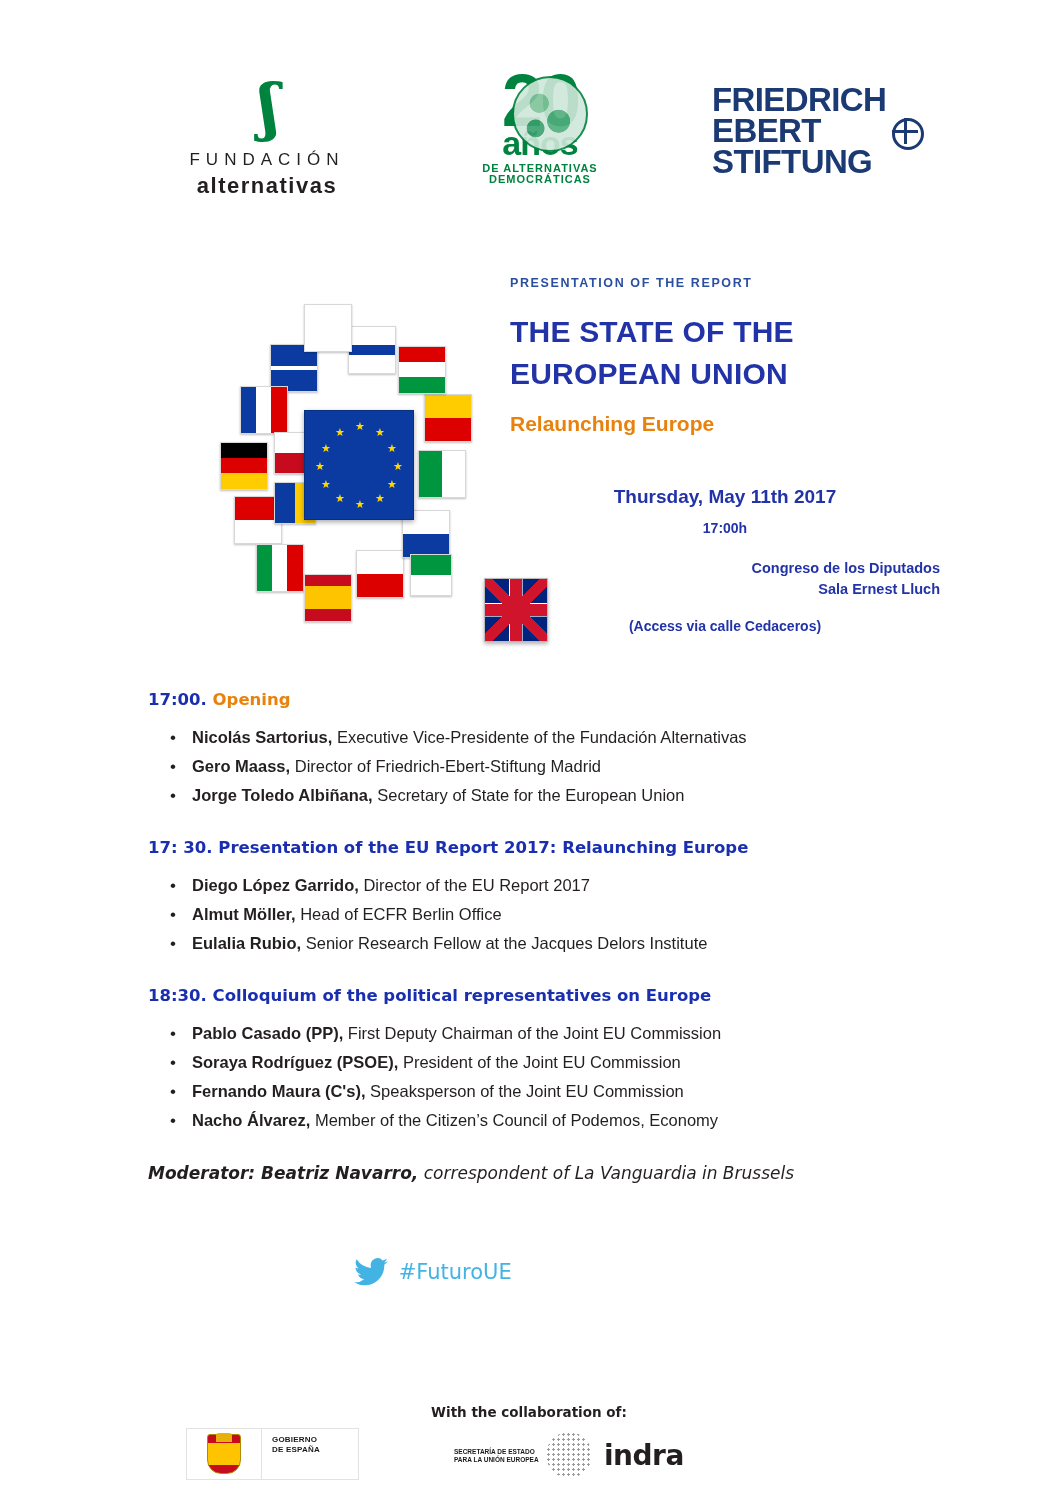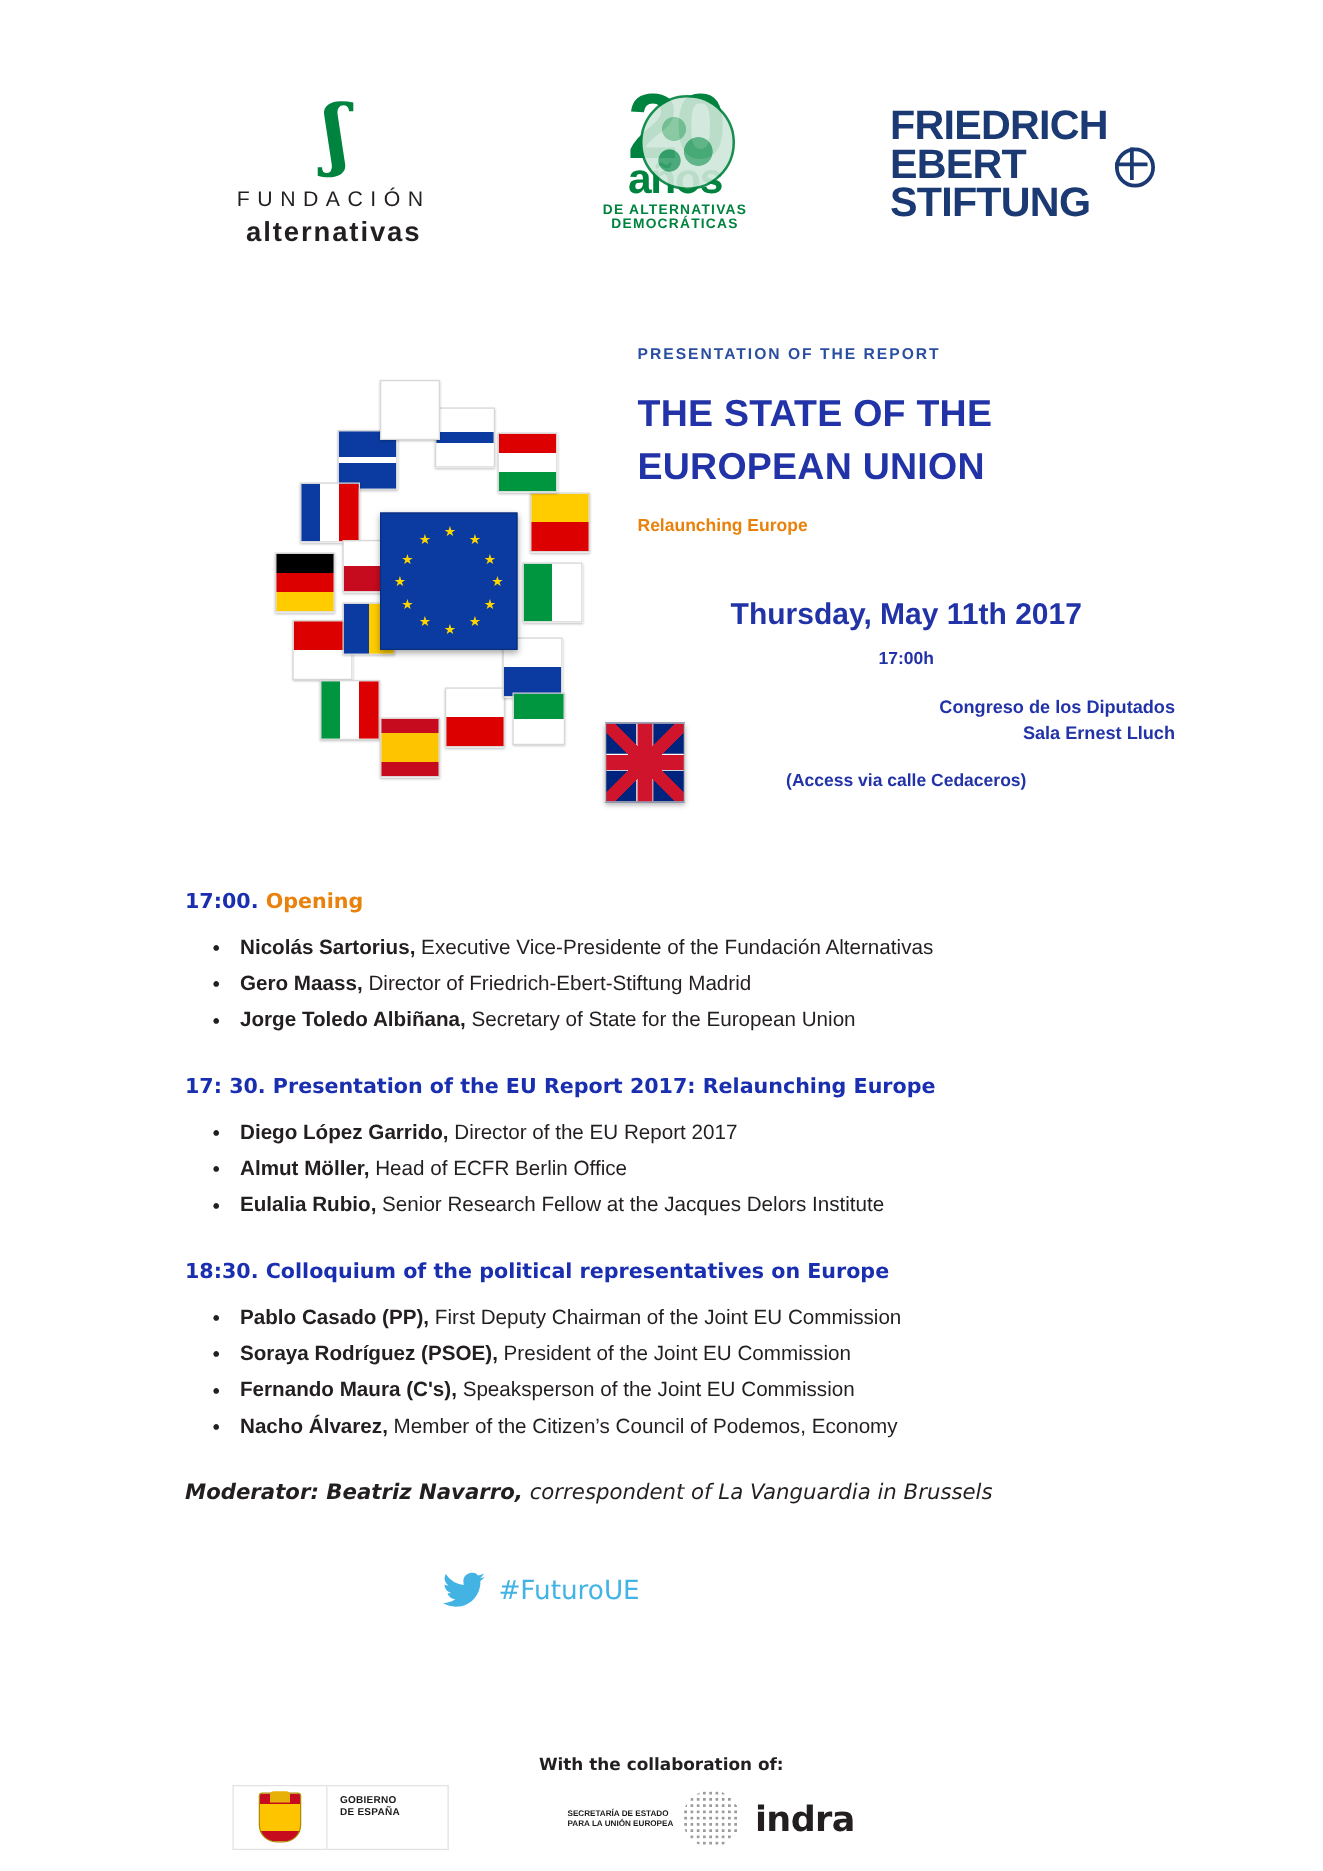--- a/index.html
+++ b/index.html
@@ -174,27 +174,27 @@
   }
   .hero-title {
     font-size: 30px;
     line-height: 40px;
     font-weight: 700;
     color: #2233a8;
     margin-top: 22px;
     letter-spacing: .2px;
   }
   .hero-sub {
-    font-size: 14px;
+    font-size: 21px;
     font-weight: 700;
     color: #e8820c;
     margin-top: 18px;
   }
   .hero-date {
-    font-size: 24px;
+    font-size: 19px;
     font-weight: 700;
     color: #2233a8;
     margin-top: 50px;
     text-align: center;
     width: 430px;
   }
   .hero-time {
     font-size: 14px;
     font-weight: 700;
     color: #2233a8;
@@ -287,21 +287,20 @@
     width: 790px;
   }
   .slot {
     margin-bottom: 4px;
   }
   .slot-head {
     font-size: 16.5px;
     font-weight: 700;
     font-family: "DejaVu Sans", sans-serif;
     margin-bottom: 14px;
-    margin-top: 21px;
   }
   .slot-time {
     color: #1a2fb0;
   }
   .slot-title-a { color: #e8820c; }
   .slot-title-b { color: #1a2fb0; }
   ul.people {
     list-style: none;
     margin: 0 0 28px 0;
     padding: 0 0 0 44px;

